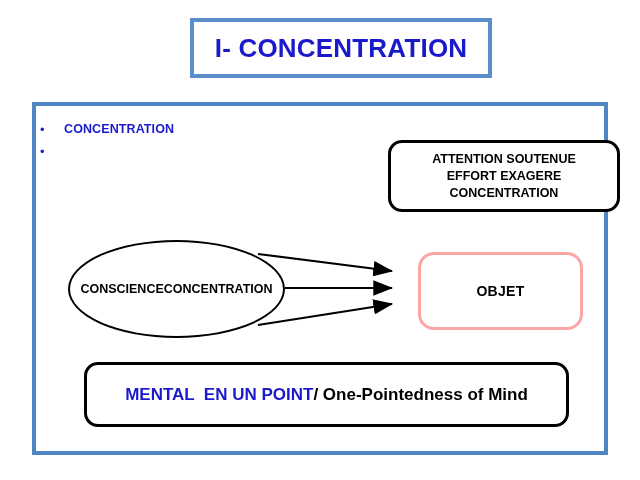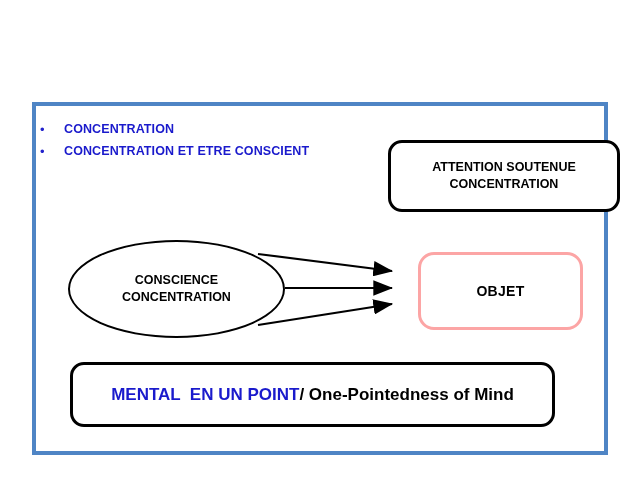--- a/index.html
+++ b/index.html
@@ -108,21 +108,21 @@
     position: absolute;
     left: 68px;
     top: 240px;
     width: 217px;
     height: 98px;
     border: 2.5px solid #000000;
     border-radius: 50%;
     background: #ffffff;
     box-sizing: border-box;
     display: flex;
-    flex-direction: column;
+    flex-direction: row;
     align-items: center;
     justify-content: center;
   }
   .ellipse-line {
     color: #000000;
     font-size: 12.5px;
     font-weight: bold;
     line-height: 17px;
     white-space: nowrap;
   }
@@ -155,21 +155,21 @@
   #objet-label {
     color: #000000;
     font-size: 14px;
     font-weight: bold;
     letter-spacing: 0.3px;
   }
 
   
   #banner-box {
     position: absolute;
-    left: 70px;
+    left: 84px;
     top: 362px;
     width: 485px;
     height: 65px;
     border: 3px solid #000000;
     border-radius: 14px;
     background: #ffffff;
     box-sizing: border-box;
     display: flex;
     align-items: center;
     justify-content: center;
@@ -185,36 +185,39 @@
   #banner-highlight {
     color: #1A1ACC;
     white-space: pre;
   }
 </style>
 </head>
 <body>
 
 <div id="slide">
 
+  <div id="title-box">
+    <span id="title-text">I- CONCENTRATION</span>
+  </div>
 
   <div id="content-frame"></div>
 
   <div id="bullet-list">
     <div class="bullet-row">
       <span class="bullet-dot">•</span>
       <span class="bullet-label">CONCENTRATION</span>
     </div>
     <div class="bullet-row">
       <span class="bullet-dot">•</span>
-      <span class="bullet-label">CONCENTRATION ET ETRE CONSCIENT</span>
     </div>
   </div>
 
   <div id="attention-box">
     <span class="attention-line">ATTENTION SOUTENUE</span>
+    <span class="attention-line">EFFORT EXAGERE</span>
     <span class="attention-line">CONCENTRATION</span>
   </div>
 
   <div id="conscience-ellipse">
     <span class="ellipse-line">CONSCIENCE</span>
     <span class="ellipse-line">CONCENTRATION</span>
   </div>
 
   <svg id="arrows-layer" viewBox="0 0 640 480">
     <defs>

